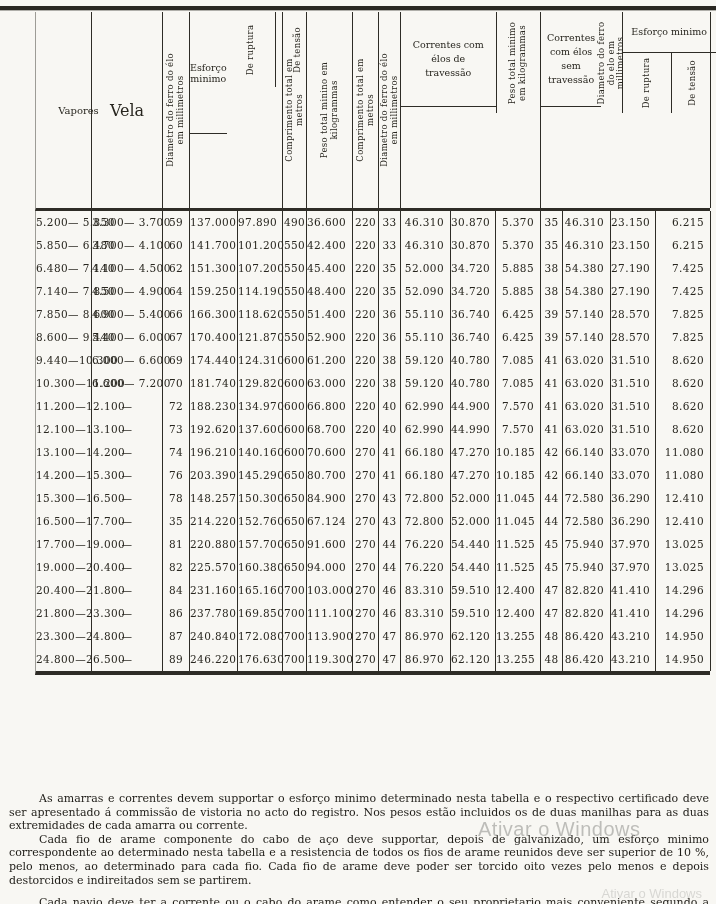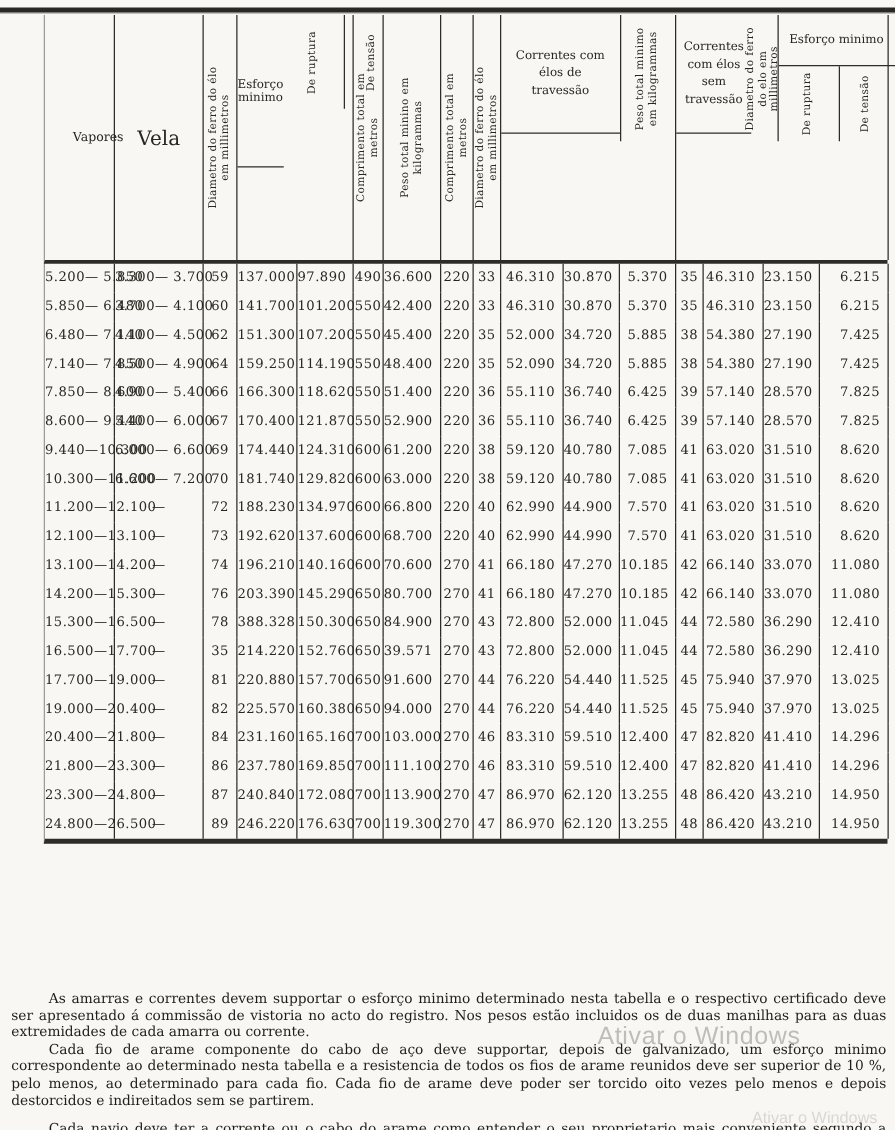--- a/index.html
+++ b/index.html
@@ -357,42 +357,42 @@
         <div class="cell ar">10.185</div>
         <div class="cell ac">42</div>
         <div class="cell ar">66.140</div>
         <div class="cell ar">33.070</div>
         <div class="cell ar">11.080</div>
       </div>
       <div class="trow">
         <div class="cell ac">15.300—16.500</div>
         <div class="cell ac">—</div>
         <div class="cell ac">78</div>
-        <div class="cell ar">388.328</div>
+        <div class="cell ar">148.257</div>
         <div class="cell ar">150.300</div>
         <div class="cell ac">650</div>
         <div class="cell ar">84.900</div>
         <div class="cell ac">270</div>
         <div class="cell ac">43</div>
         <div class="cell ar">72.800</div>
         <div class="cell ar">52.000</div>
         <div class="cell ar">11.045</div>
         <div class="cell ac">44</div>
         <div class="cell ar">72.580</div>
         <div class="cell ar">36.290</div>
         <div class="cell ar">12.410</div>
       </div>
       <div class="trow">
         <div class="cell ac">16.500—17.700</div>
         <div class="cell ac">—</div>
         <div class="cell ac">35</div>
         <div class="cell ar">214.220</div>
         <div class="cell ar">152.760</div>
         <div class="cell ac">650</div>
-        <div class="cell ar">39.571</div>
+        <div class="cell ar">67.124</div>
         <div class="cell ac">270</div>
         <div class="cell ac">43</div>
         <div class="cell ar">72.800</div>
         <div class="cell ar">52.000</div>
         <div class="cell ar">11.045</div>
         <div class="cell ac">44</div>
         <div class="cell ar">72.580</div>
         <div class="cell ar">36.290</div>
         <div class="cell ar">12.410</div>
       </div>

